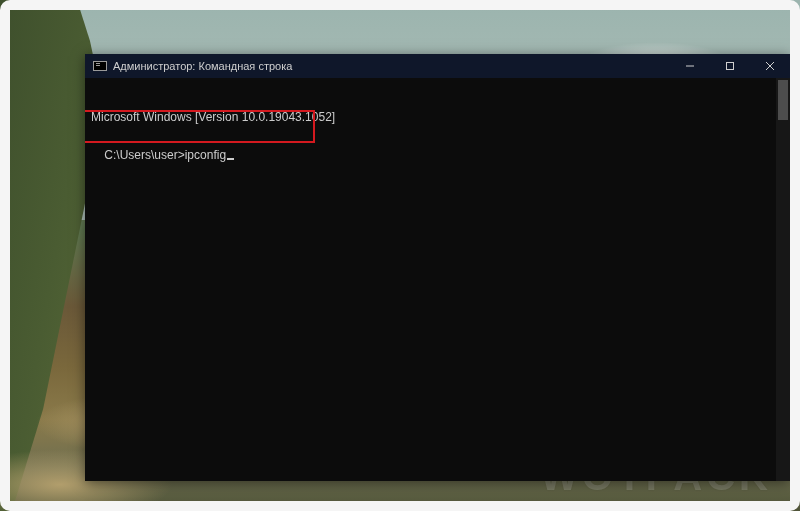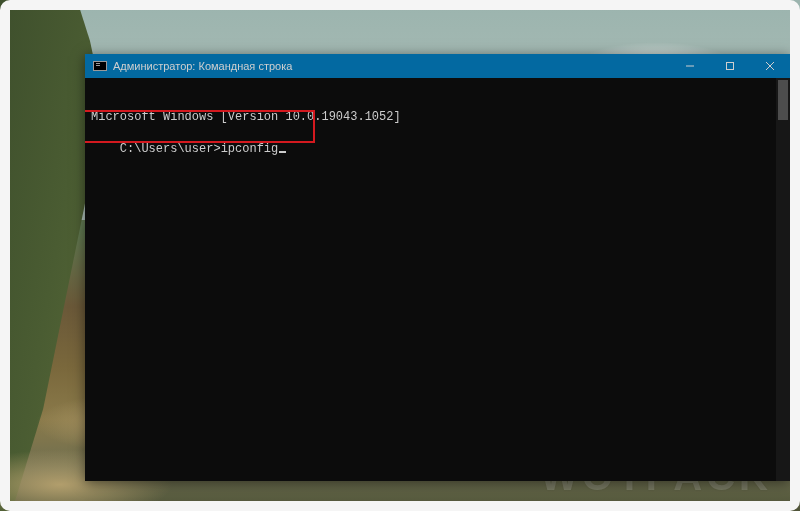--- a/index.html
+++ b/index.html
@@ -103,21 +103,21 @@
       top: 54px;
       width: 705px;
       height: 427px;
       background: #0c0c0c;
       box-shadow: 0 2px 12px rgba(0,0,0,0.5);
       display: flex;
       flex-direction: column;
     }
     .titlebar {
       height: 24px;
-      background: #0369a1;
+      background: #0f172a;
       display: flex;
       align-items: center;
       color: #cfcfcf;
       font-family: "Segoe UI", Arial, sans-serif;
       font-size: 11px;
     }
     .titlebar .app-icon {
       width: 14px; height: 10px;
       margin: 0 6px 0 8px;
       border: 1px solid #9a9a9a;
@@ -137,31 +137,31 @@
       width: 40px; height: 24px;
       display: flex; align-items: center; justify-content: center;
       color: #cfcfcf;
       font-size: 10px;
     }
     .win-btn svg { display: block; }
     .term-body {
       flex: 1 1 auto;
       position: relative;
       color: #cccccc;
-      font-family: Liberation Mono, monospace;
+      font-family: Liberation Sans, sans-serif;
       font-size: 12px;
       line-height: 15px;
       padding: 2px 6px;
       overflow: hidden;
       white-space: pre;
     }
     .term-body .line { display: block; }
     .prompt-line {
       display: inline-block;
-      margin-top: 2px;
+      margin-top: 8px;
     }
     .cursor {
       display: inline-block;
       width: 7px; height: 2px;
       background: #cccccc;
       vertical-align: -1px;
       margin-left: 1px;
     }
     .scrollbar {
       position: absolute;

